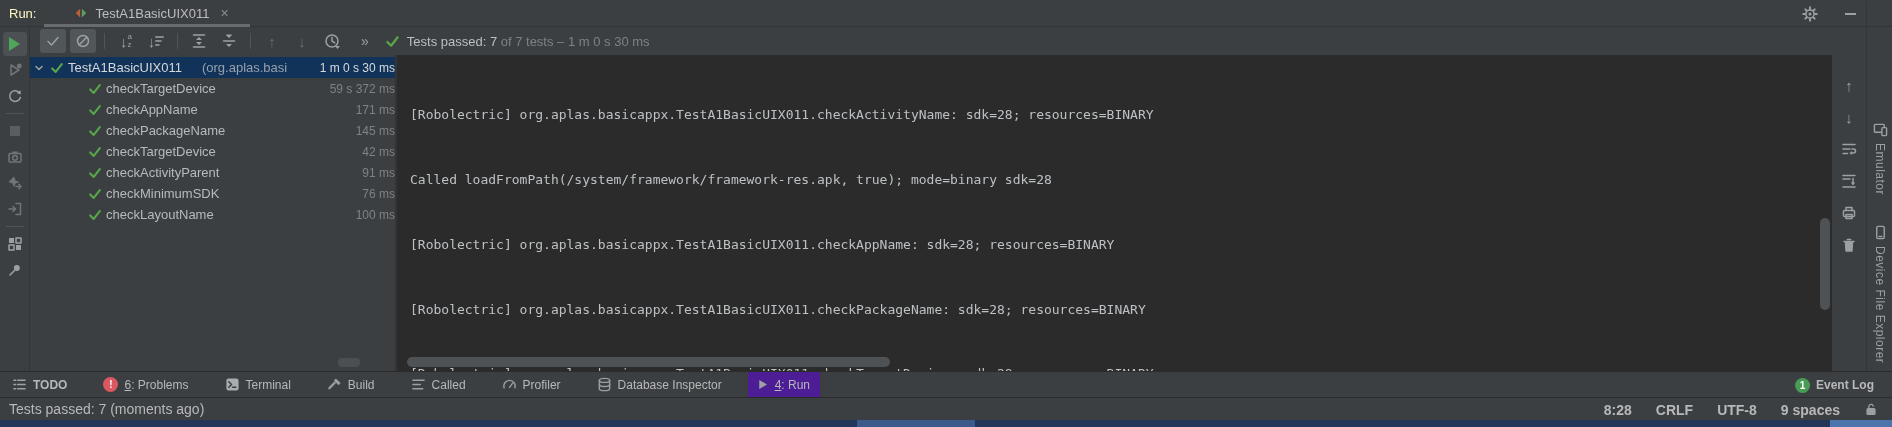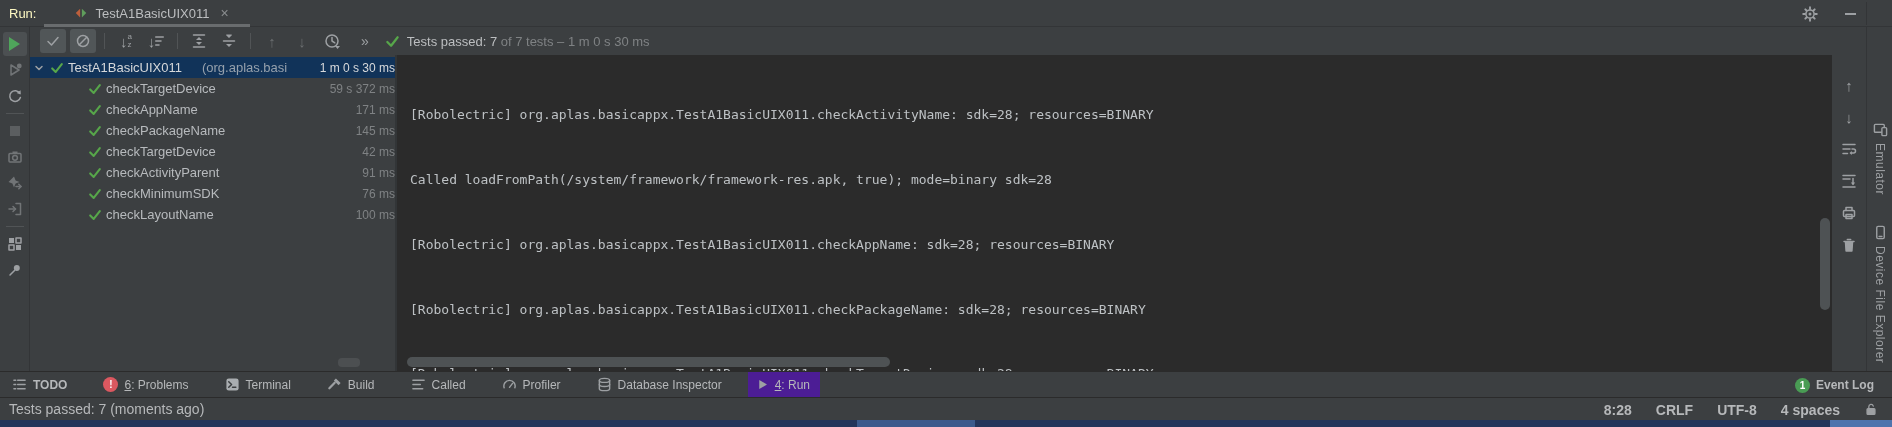--- a/index.html
+++ b/index.html
@@ -559,21 +559,21 @@
       </span>
     </span>
   </div>
 
   <div class="status-bar">
     <span class="sb-left">Tests passed: 7 (moments ago)</span>
     <span class="sb-right">
       <span>8:28</span>
       <span>CRLF</span>
       <span>UTF-8</span>
-      <span>4 spaces</span>
+      <span>9 spaces</span>
       <span>
         <svg width="14" height="15" viewBox="0 0 16 16">
             <g class="st" stroke-width="1.5">
           <rect x="3.5" y="7" width="9" height="6.5" rx="1" fill="#9da0a3"></rect>
           <path d="M5.5,7 V4.8 a2.6,2.6 0 0 1 5.1,-0.7"></path>
             </g>
         </svg>
       </span>
     </span>
   </div>

